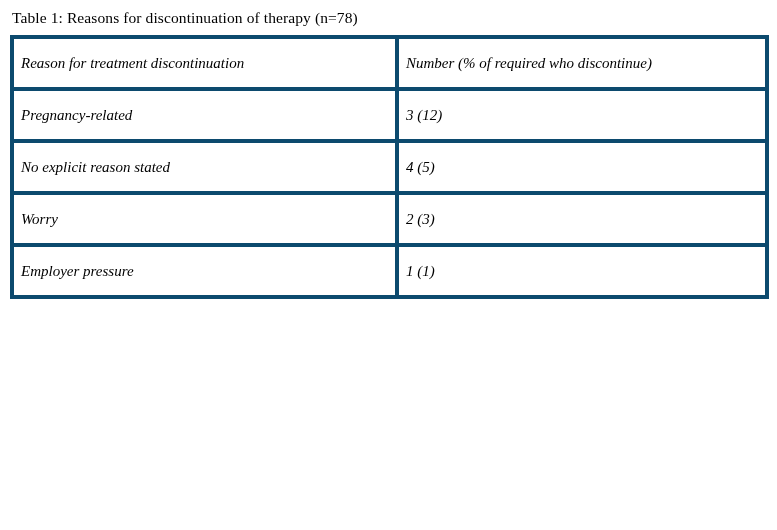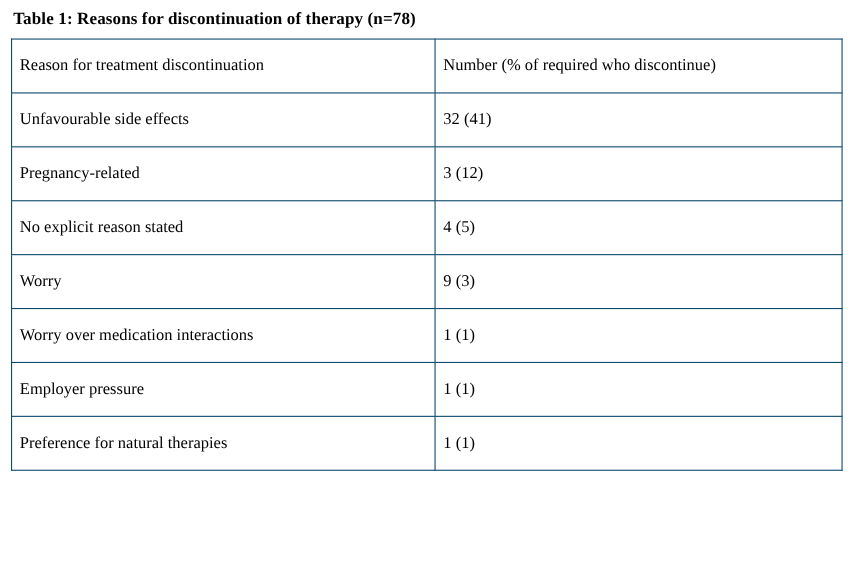--- a/index.html
+++ b/index.html
@@ -15,39 +15,40 @@
     overflow: hidden;
   }
   .page {
     width: 777px;
     height: 530px;
     box-sizing: border-box;
     padding: 8px 10px 0 10px;
   }
   .caption {
     font-family: "Liberation Serif", "DejaVu Serif", serif;
-    font-weight: bold;
+    font-weight: normal;
     font-size: 15.5px;
     line-height: 1.25;
     margin: 0 0 8px 2px;
     letter-spacing: 0.1px;
   }
   table.data-table {
     border-collapse: collapse;
     width: 755px;
     table-layout: fixed;
   }
   table.data-table td {
-    border: 1px solid #0c4a6e;
+    border: 4px solid #0c4a6e;
     font-size: 15px;
     font-family: "Liberation Serif", "DejaVu Serif", serif;
     padding: 9px 8px 9px 7px;
     vertical-align: middle;
     line-height: 1.2;
     height: 30px;
+    font-style: italic;
   }
   table.data-table col.col-reason { width: 385px; }
   table.data-table col.col-number { width: 370px; }
 </style>
 </head>
 <body>
 
 <div class="page">
 
   <div class="caption">Table 1: Reasons for discontinuation of therapy (n=78)</div>
@@ -56,43 +57,31 @@
     <colgroup>
       <col class="col-reason">
       <col class="col-number">
     </colgroup>
     <tbody>
       <tr>
         <td>Reason for treatment discontinuation</td>
         <td>Number (% of required who discontinue)</td>
       </tr>
       <tr>
-        <td>Unfavourable side effects</td>
-        <td>32 (41)</td>
-      </tr>
-      <tr>
         <td>Pregnancy-related</td>
         <td>3 (12)</td>
       </tr>
       <tr>
         <td>No explicit reason stated</td>
         <td>4 (5)</td>
       </tr>
       <tr>
         <td>Worry</td>
-        <td>9 (3)</td>
-      </tr>
-      <tr>
-        <td>Worry over medication interactions</td>
-        <td>1 (1)</td>
+        <td>2 (3)</td>
       </tr>
       <tr>
         <td>Employer pressure</td>
-        <td>1 (1)</td>
-      </tr>
-      <tr>
-        <td>Preference for natural therapies</td>
         <td>1 (1)</td>
       </tr>
     </tbody>
   </table>
 
 </div>
 
 </body></html>

